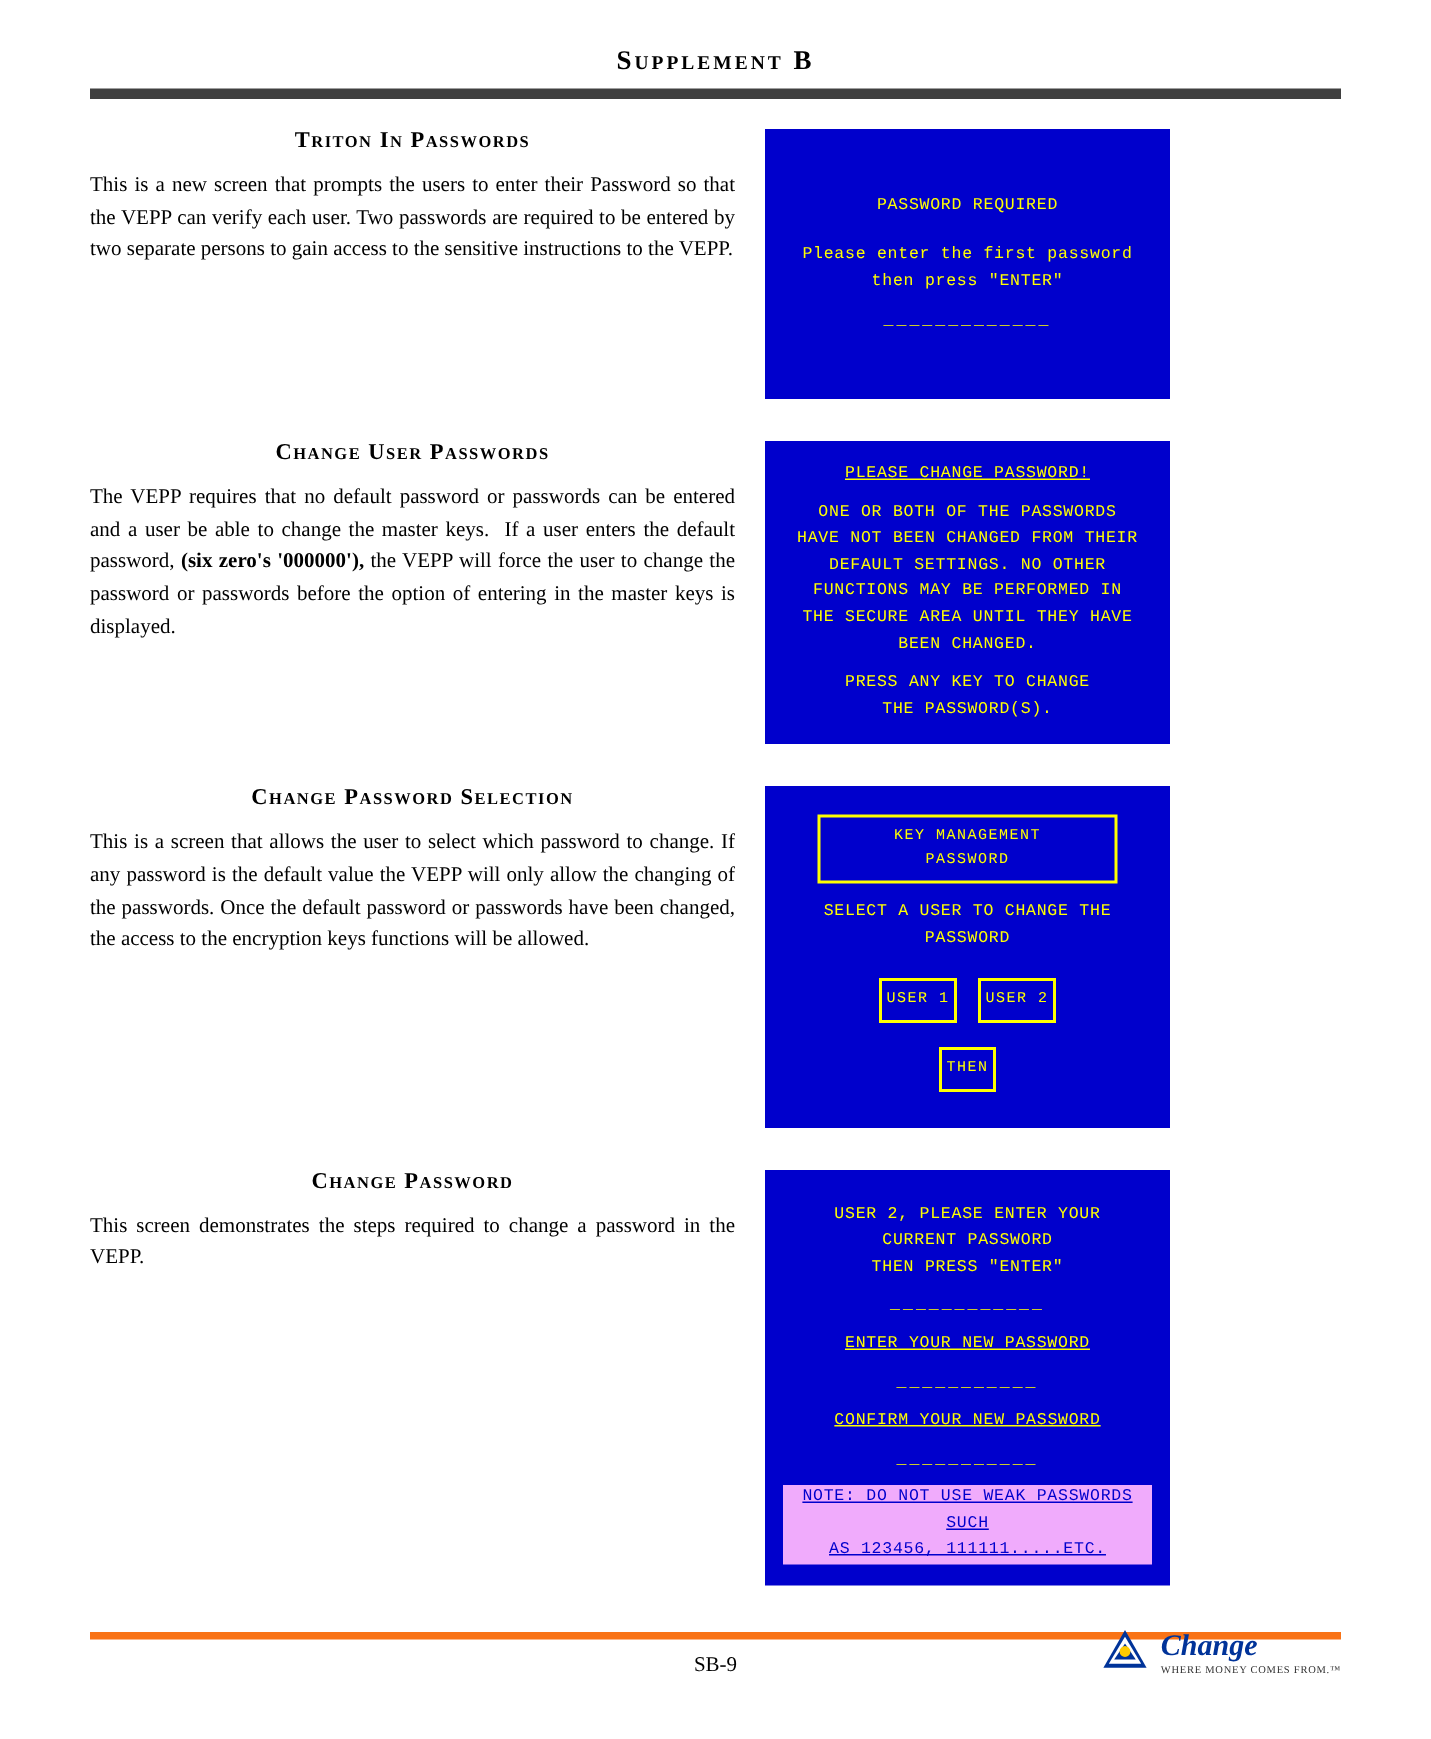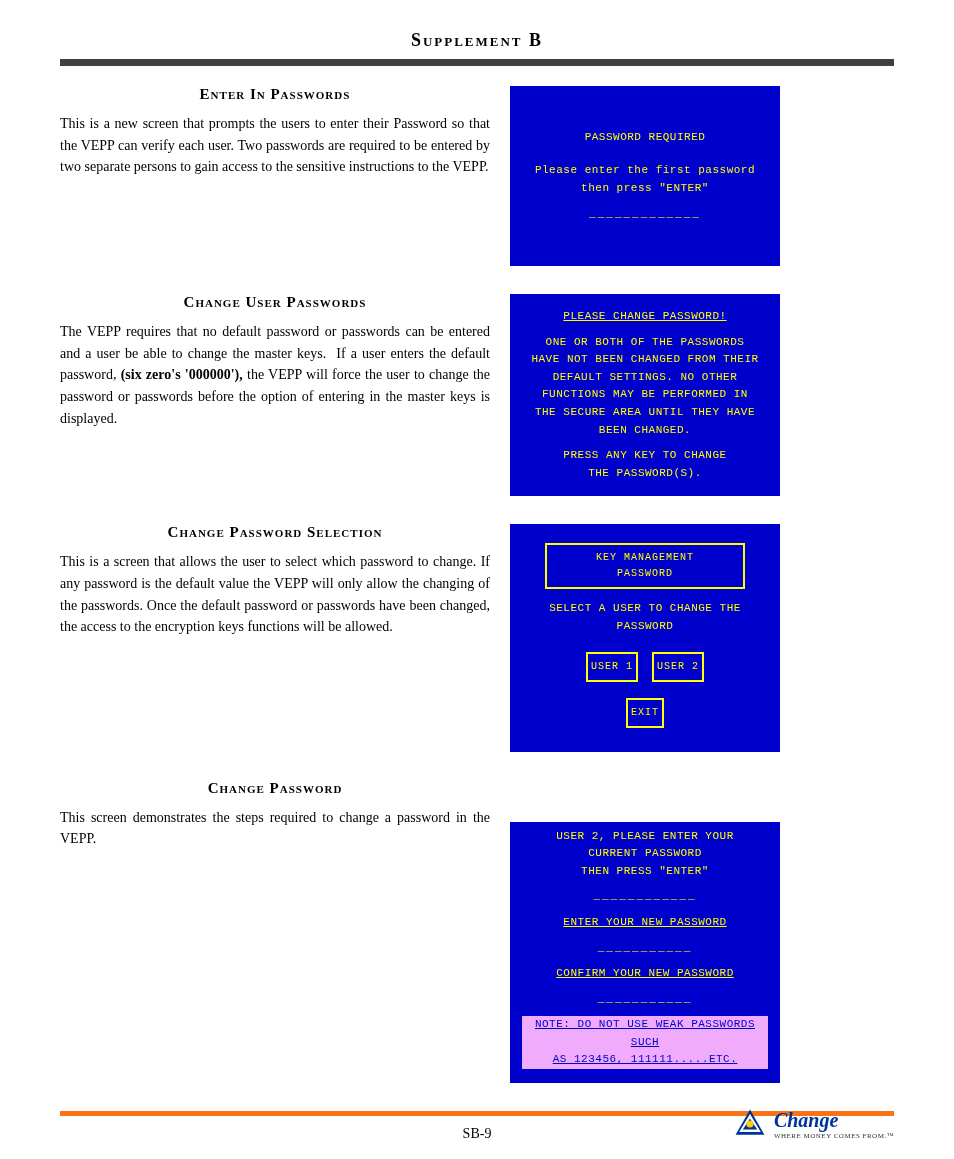--- a/index.html
+++ b/index.html
@@ -183,21 +183,21 @@
 <body>
 
 <div class="page">
 
   <div class="page-header">
     <h1>Supplement B</h1>
   </div>
 
   <div class="section">
     <div class="section-left">
-      <div class="section-title">Enter In Passwords</div>
+      <div class="section-title">Triton In Passwords</div>
       <div class="section-body">
         <span>This is a new screen that prompts the users to enter their Password so that the VEPP can verify each user. Two passwords are required to be entered by two separate persons to gain access to the sensitive instructions to the VEPP.</span>
       </div>
     </div>
     <div class="section-right">
       <div class="terminal">
         <span class="t-line">PASSWORD REQUIRED</span>
         <span class="t-gap"></span>
         <span class="t-gap"></span>
         <span class="t-line">Please enter the first password<br>then press "ENTER"</span>
@@ -235,35 +235,35 @@
     <div class="section-right">
       <div class="terminal" style="justify-content: space-around; padding: 16px 10px;">
         <div class="terminal-full-btn">KEY MANAGEMENT PASSWORD</div>
         <span class="t-gap"></span>
         <span class="t-line" style="margin-bottom:8px;">SELECT A USER TO CHANGE THE<br>PASSWORD</span>
         <div class="terminal-btn-row">
           <div class="terminal-btn">USER 1</div>
           <div class="terminal-btn">USER 2</div>
         </div>
         <div class="terminal-btn-row">
-          <div class="terminal-btn">EXIT</div>
+          <div class="terminal-btn">THEN</div>
         </div>
       </div>
     </div>
   </div>
 
   <div class="section">
     <div class="section-left">
       <div class="section-title">Change Password</div>
       <div class="section-body">
         <span>This screen demonstrates the steps required to change a password in the VEPP.</span>
       </div>
     </div>
     <div class="section-right">
-      <div class="terminal" style="min-height: 220px; justify-content: flex-start; padding-top: 6px; margin-top: 42px;">
+      <div class="terminal" style="min-height: 220px; justify-content: flex-start; padding-top: 22px;">
         <span class="t-line">USER 2, PLEASE ENTER YOUR<br>CURRENT PASSWORD<br>THEN PRESS "ENTER"</span>
         <span class="t-gap"></span>
         <span class="t-dashes">____________</span>
         <span class="t-gap"></span>
         <span class="t-line t-underline">ENTER YOUR NEW PASSWORD</span>
         <span class="t-gap"></span>
         <span class="t-dashes">___________</span>
         <span class="t-gap"></span>
         <span class="t-line t-underline">CONFIRM YOUR NEW PASSWORD</span>
         <span class="t-gap"></span>

